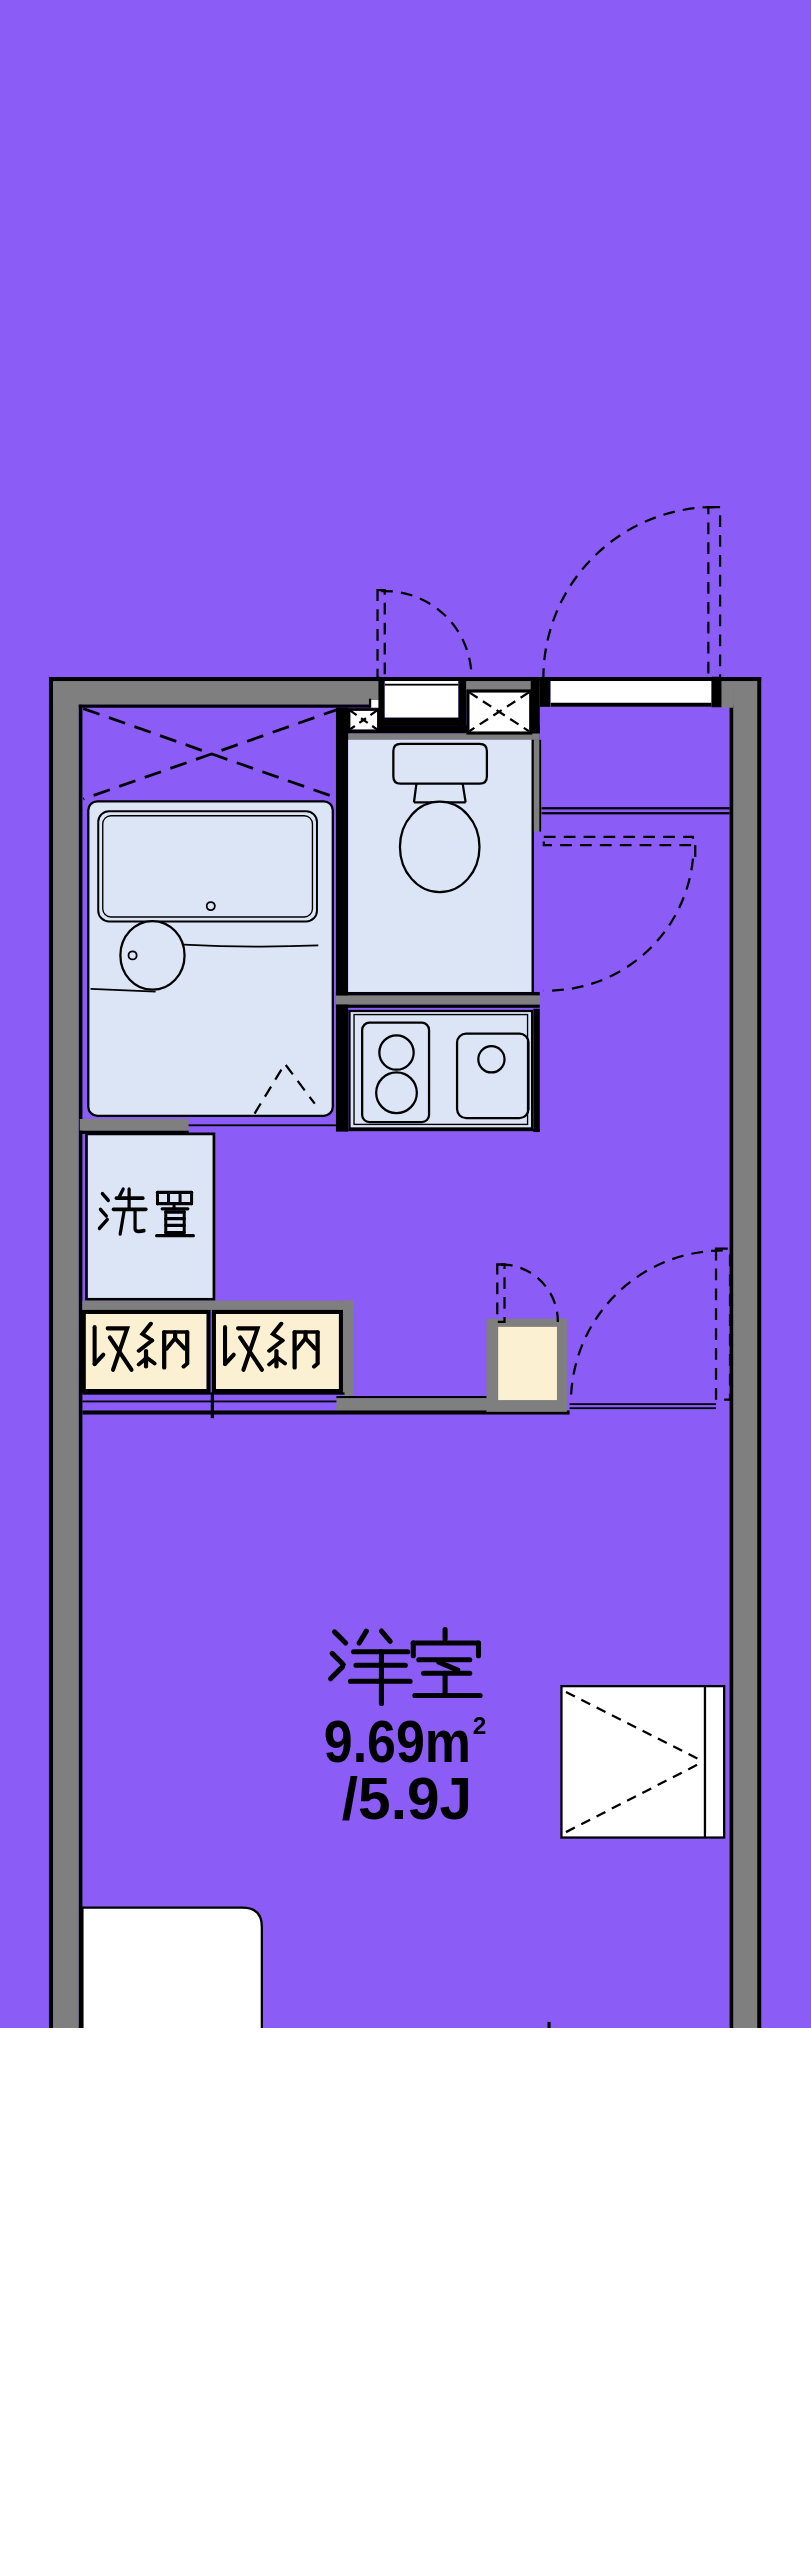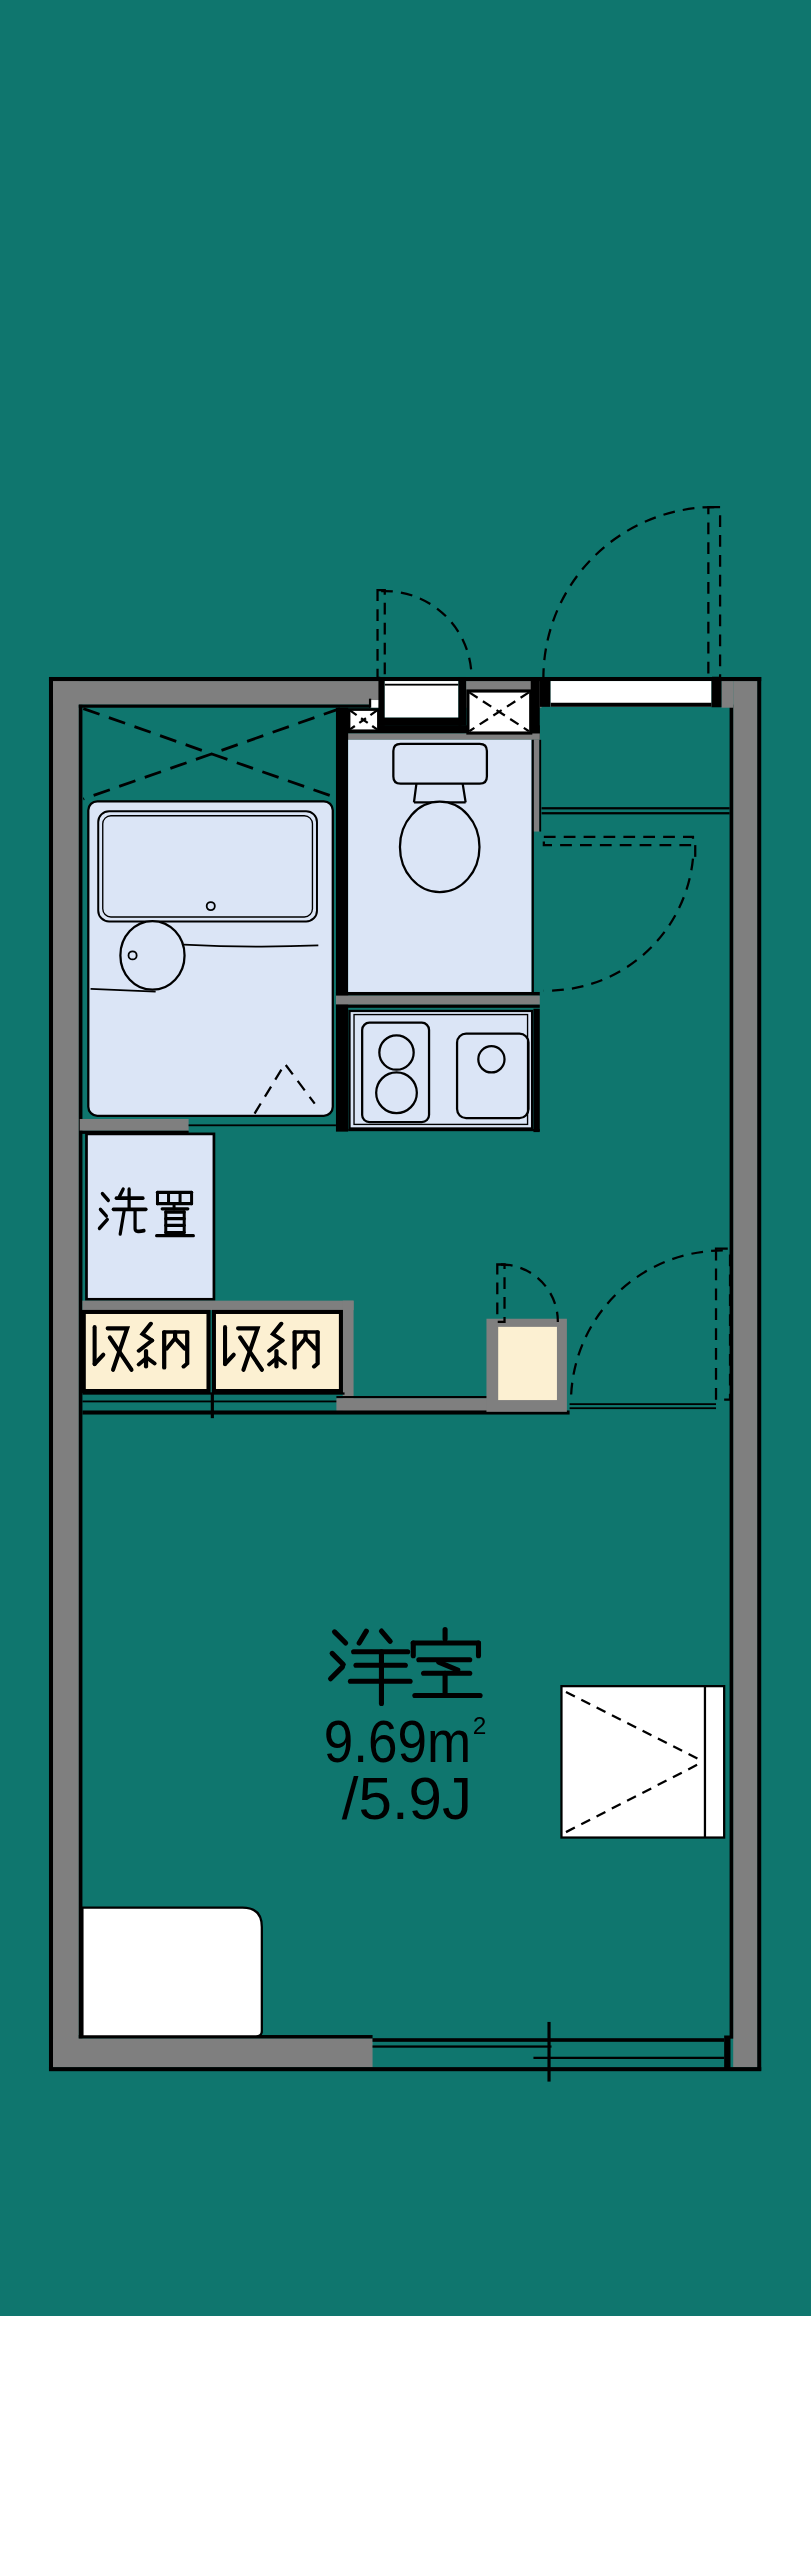--- a/index.html
+++ b/index.html
@@ -1,16 +1,16 @@
 <!DOCTYPE html>
 <html style="font-size:14.5px"><head>
 <meta charset="utf-8">
 <style>
 html,body{margin:0;padding:0;background:#fff;}
-#page{position:relative;width:812px;height:2316px;background:#0f766e;overflow:hidden;}
+#page{position:relative;width:812px;height:2028px;background:#8b5cf6;overflow:hidden;font-weight:bold;}
 svg{position:absolute;top:0;left:0;}
 text{font-family:"Liberation Sans",sans-serif;}
 </style>
 </head>
 <body>
 <div id="page">
 <svg width="812" height="2576" viewBox="0 0 898 2850">
 <defs>
 <g id="k-yo" fill="none" stroke="#000" stroke-width="6.4" stroke-linecap="round">
  <path d="M9 13 L23 27"></path>

